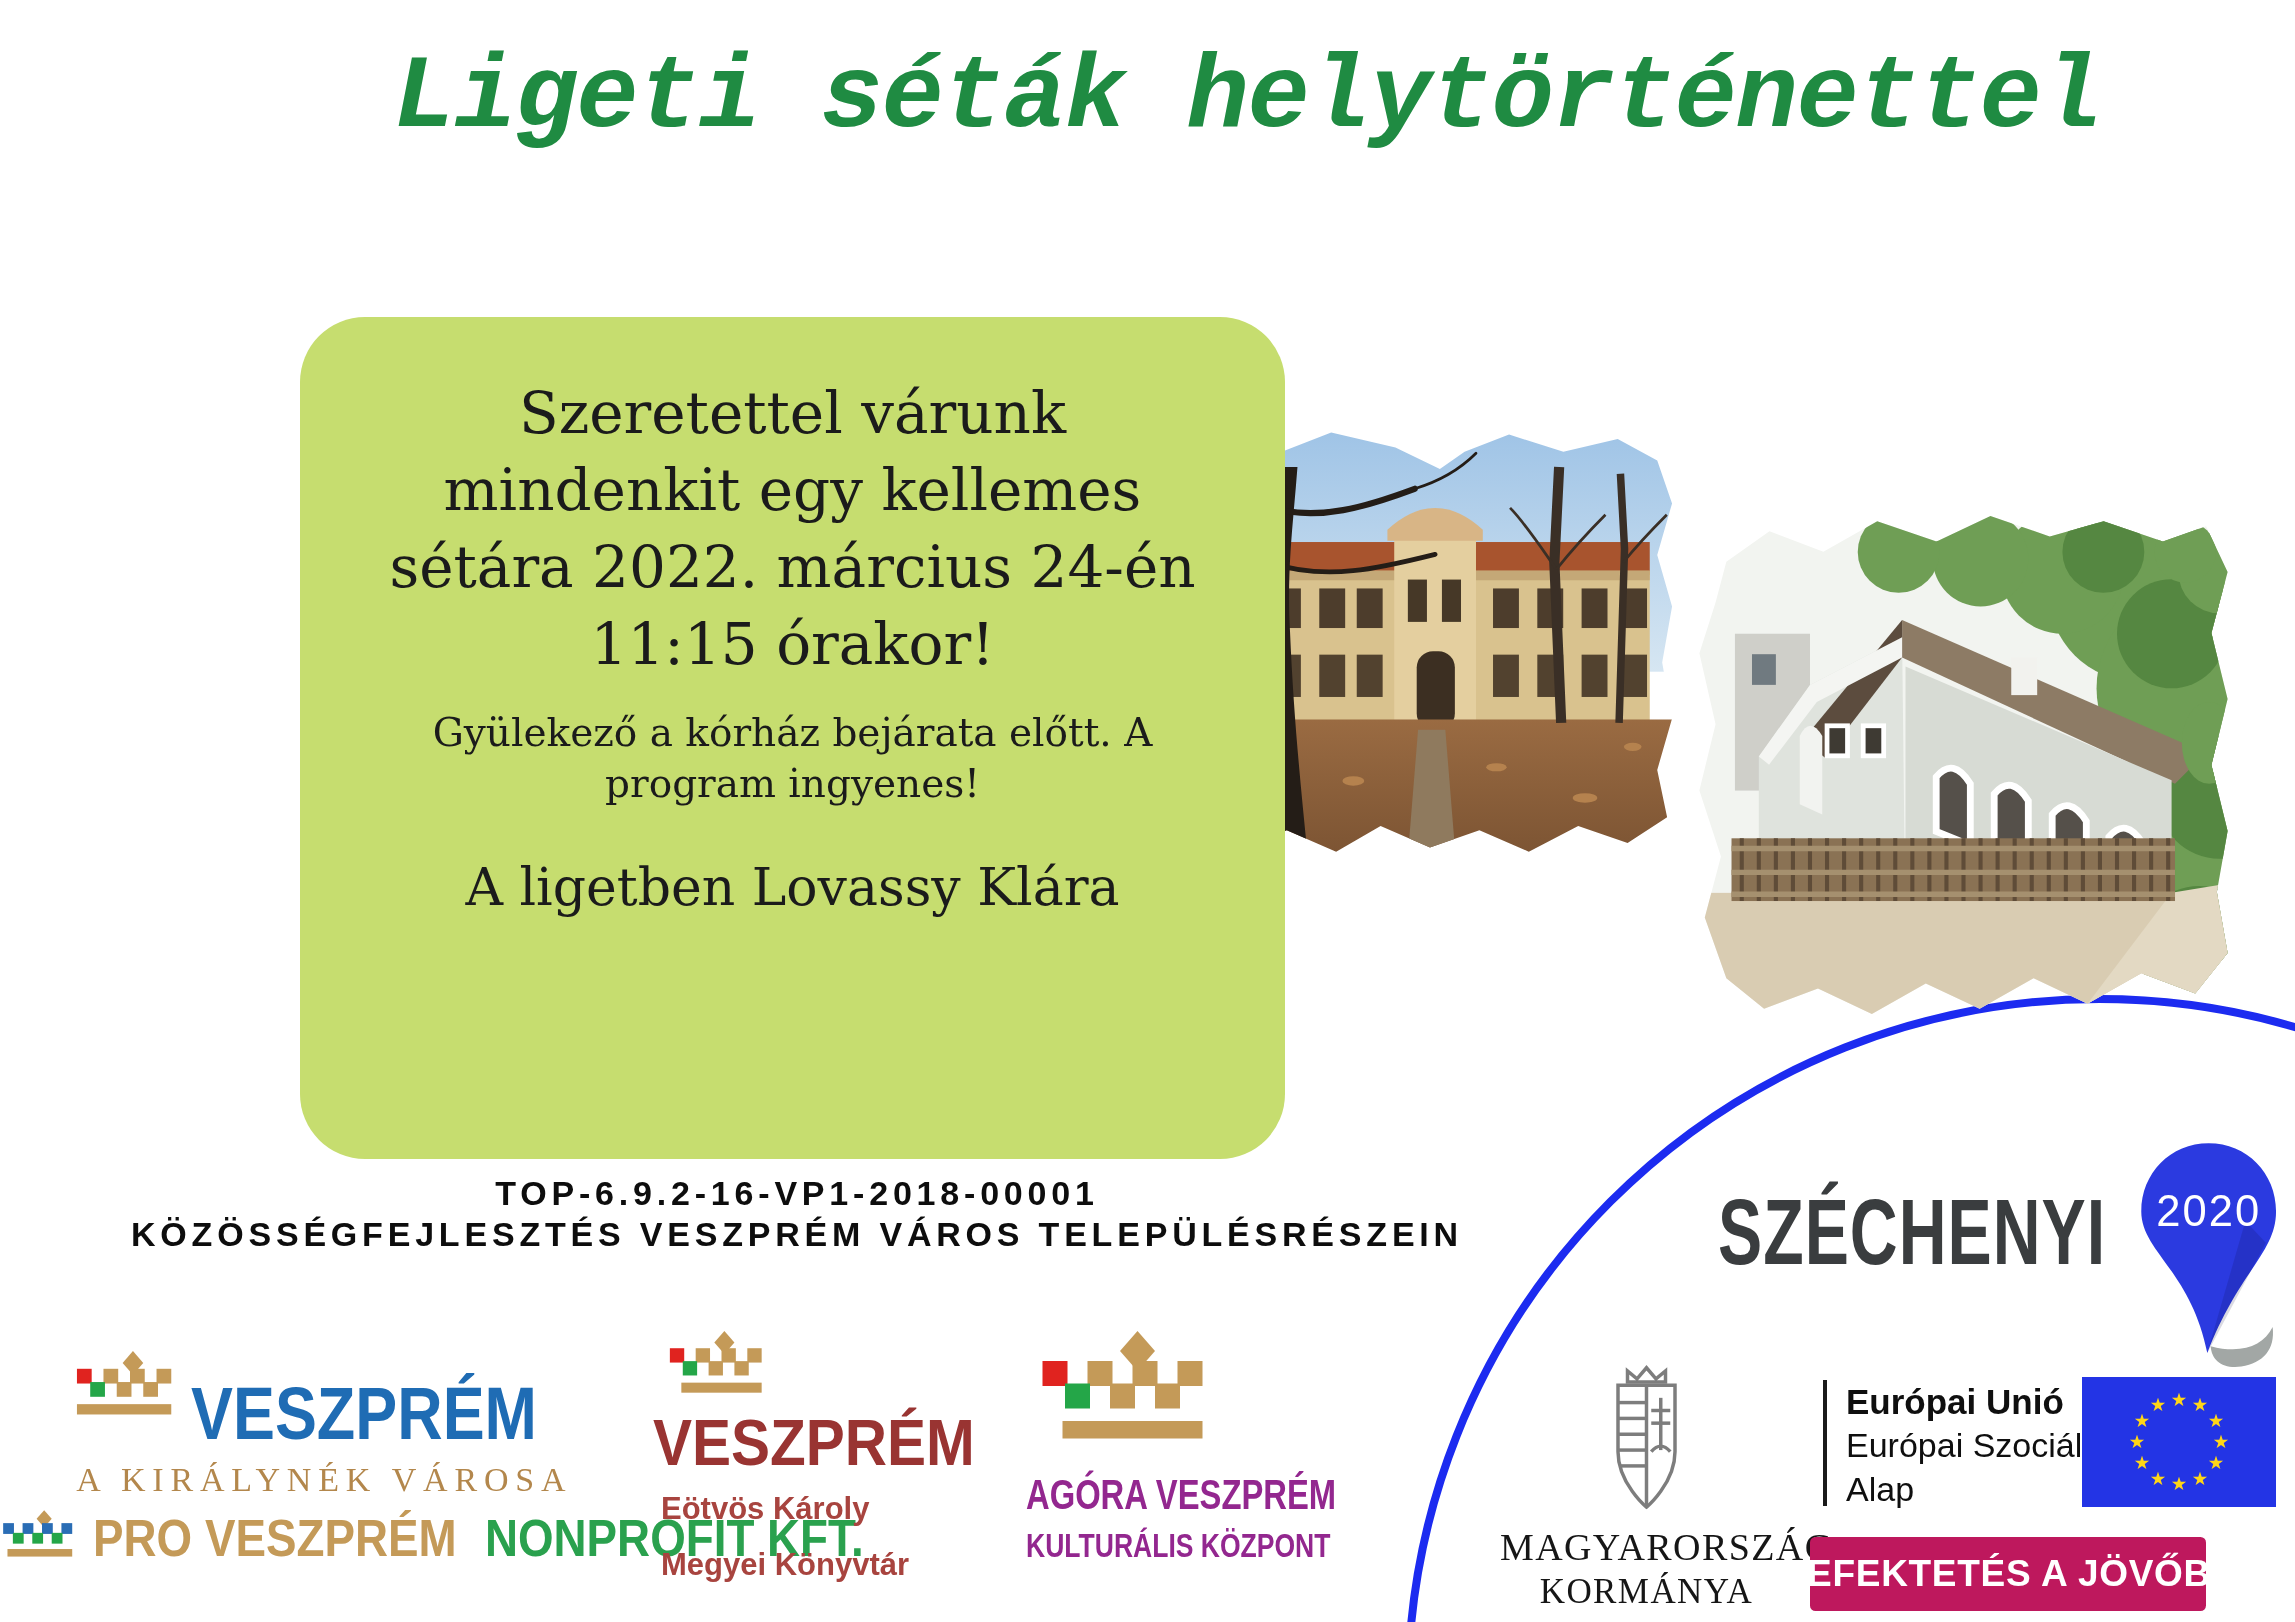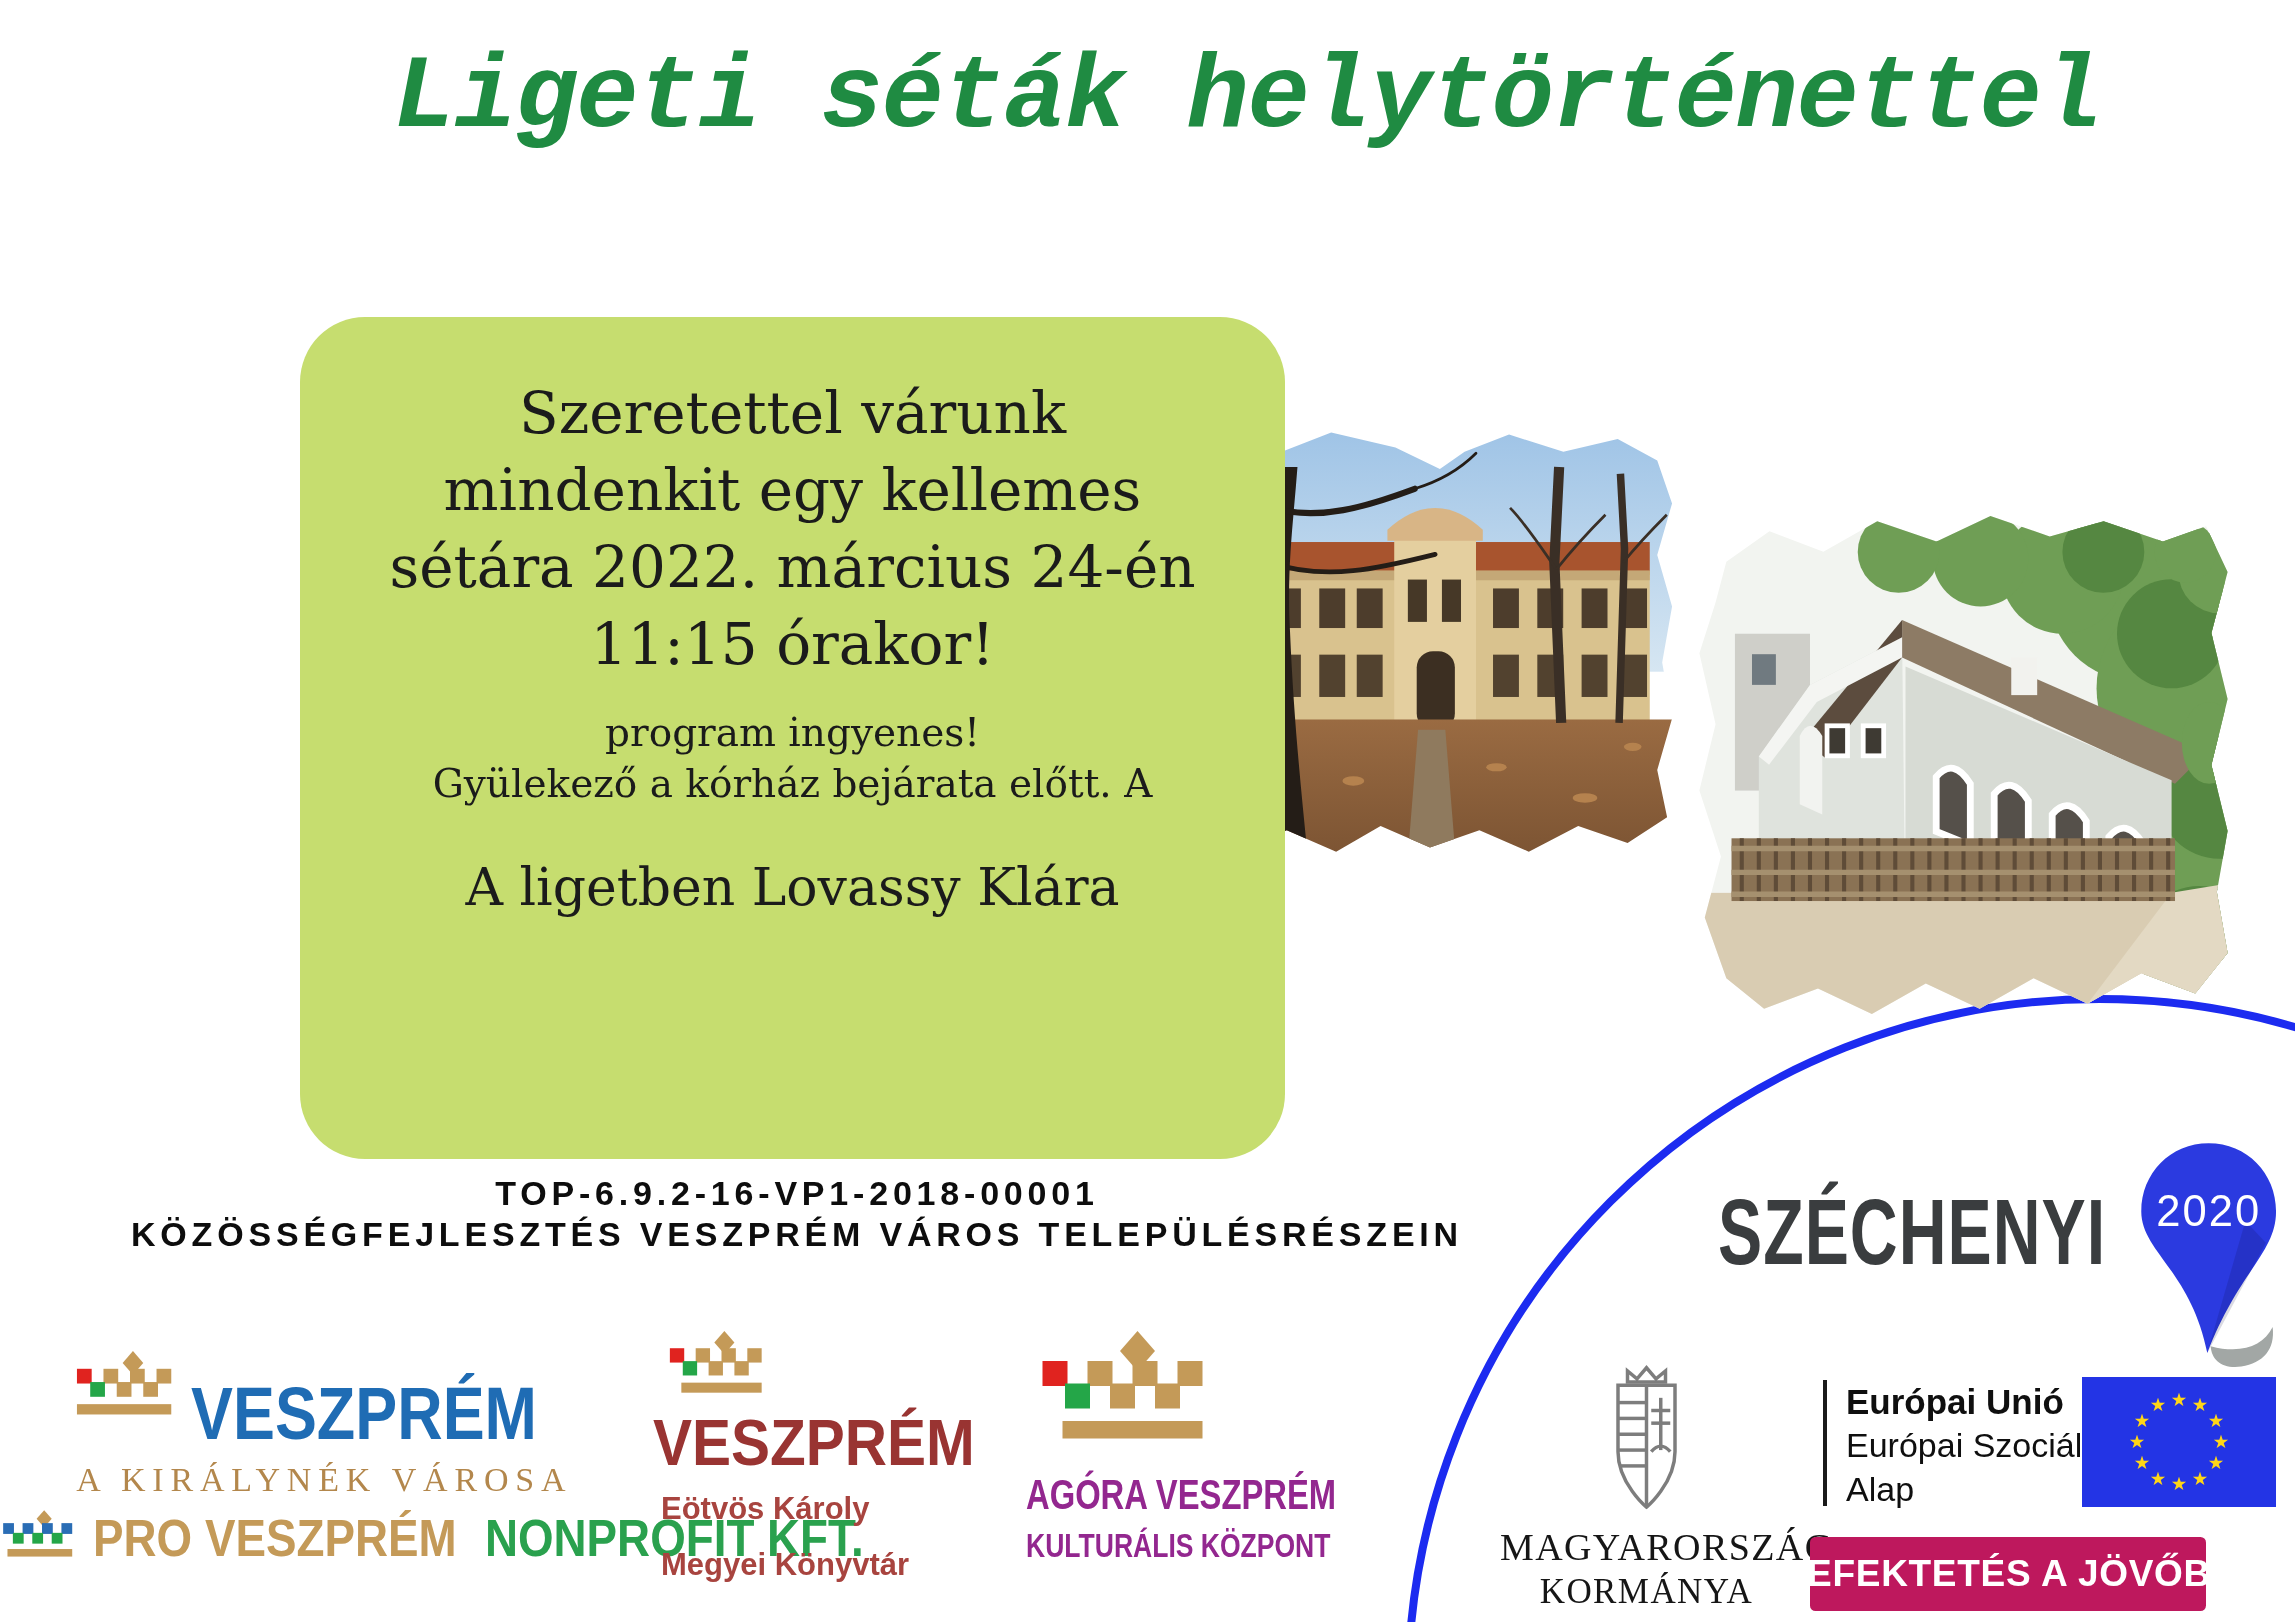--- a/index.html
+++ b/index.html
@@ -153,22 +153,22 @@
   <div class="title">Ligeti séták helytörténettel</div>
 
   <div class="info-box">
     <p class="invitation">
       <span class="line">Szeretettel várunk</span>
       <span class="line">mindenkit egy kellemes</span>
       <span class="line">sétára 2022. március 24-én</span>
       <span class="line">11:15 órakor!</span>
     </p>
     <p class="meeting">
+      <span class="line">Gyülekező a kórház bejárata előtt. A</span>
       <span class="line">program ingyenes!</span>
-      <span class="line">Gyülekező a kórház bejárata előtt. A</span>
     </p>
     <p class="guide">
       <span class="line">A ligetben Lovassy Klára</span>
     </p>
   </div>
 
   <div class="photo photo-hospital">
     <svg viewBox="0 0 725 630" preserveAspectRatio="none">
       <defs>
         <linearGradient id="sky1" x1="0" y1="0" x2="0" y2="1">

